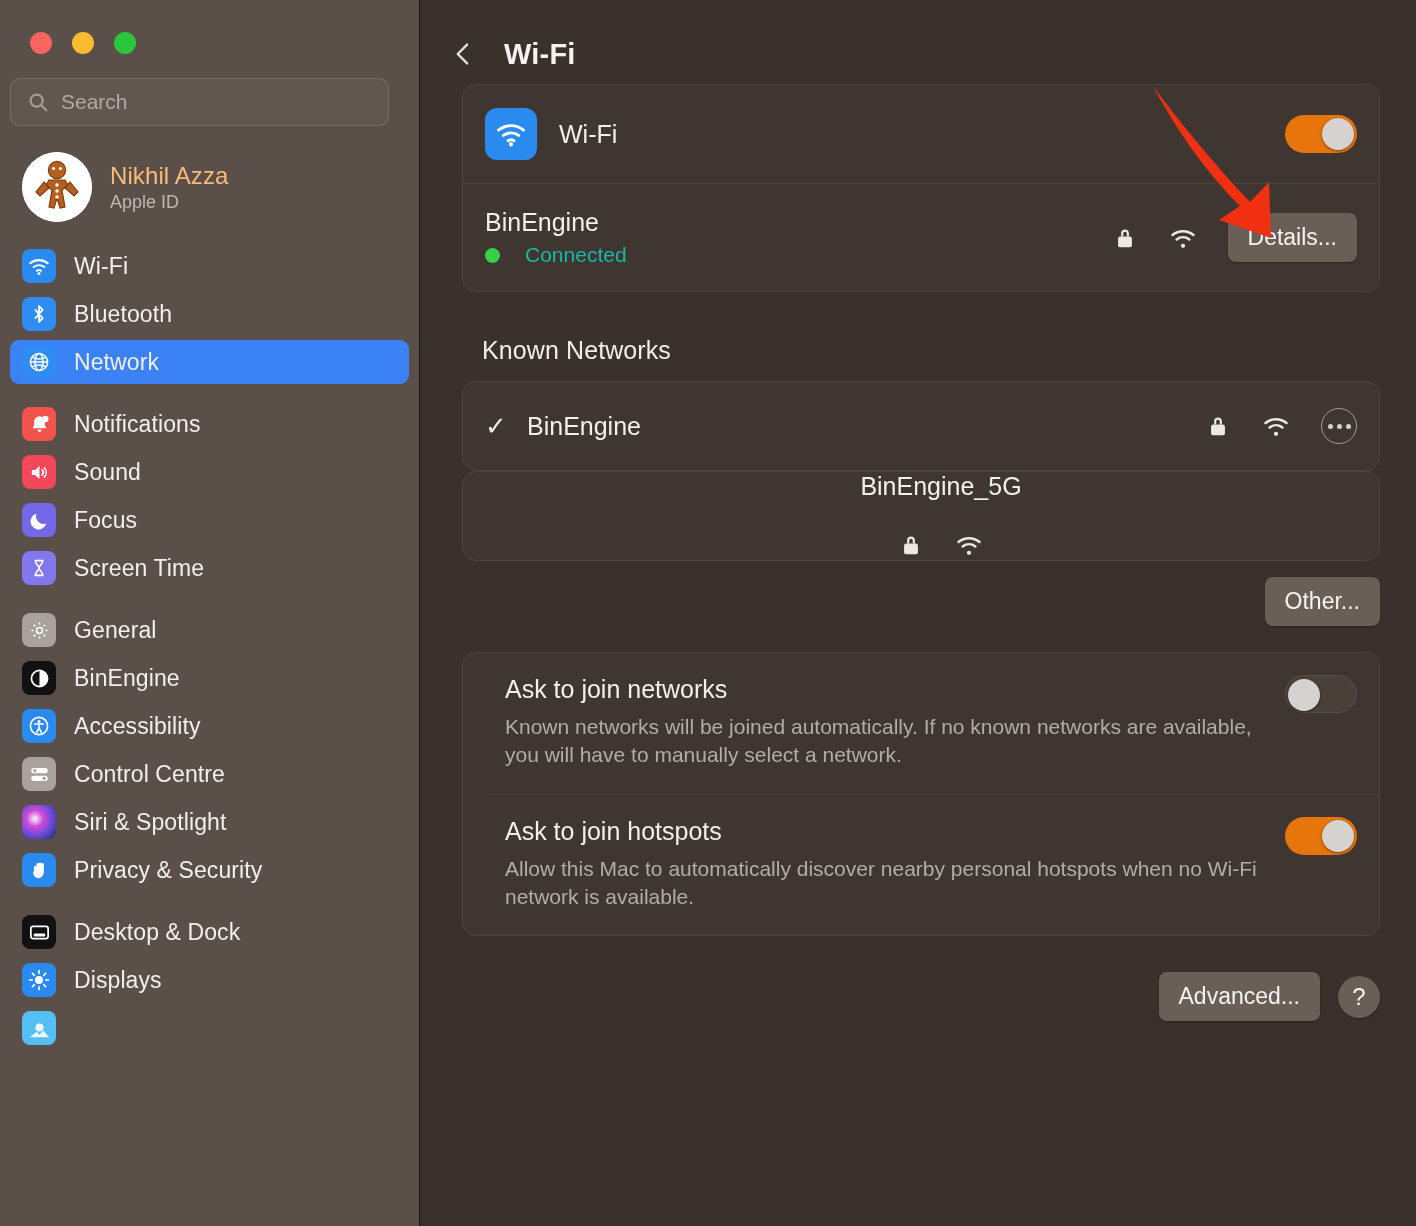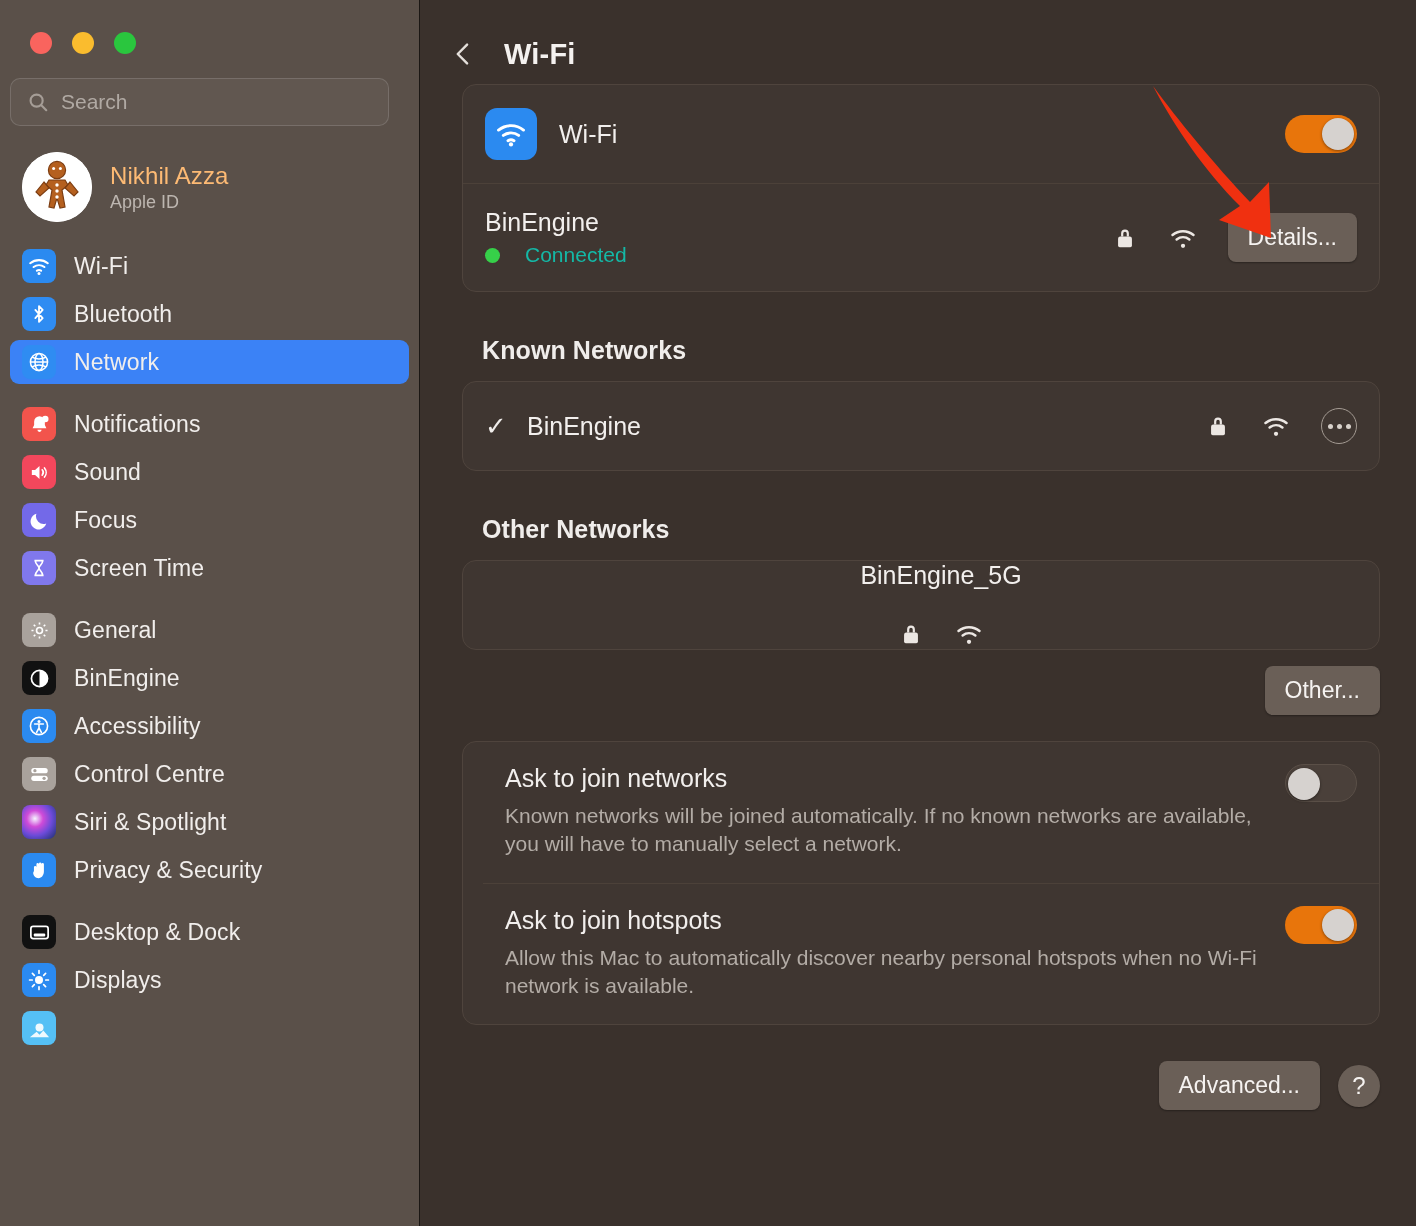--- a/index.html
+++ b/index.html
@@ -125,21 +125,21 @@
   .pill-btn {
     background:#6a5f57; color:#f6f3f1;
     border:none; border-radius:8px;
     font-family:"Liberation Sans", sans-serif;
     font-size:23px; padding:11px 20px;
     box-shadow:0 1px 2px rgba(0,0,0,.35);
     white-space:nowrap;
   }
 
   .section-title {
-    color:#f0edeb; font-size:25px; font-weight:700;
+    color:#f0edeb; font-size:25px; font-weight:400;
     margin:44px 0 16px 20px; letter-spacing:.1px;
   }
   .known-row { min-height:88px; }
   .check { width:30px; color:#f0edeb; font-size:26px; flex:0 0 30px; }
   .known-name { color:#f2efed; font-size:25px; margin-left:12px; }
   .more-circle {
     width:36px; height:36px; border-radius:50%;
     border:1.6px solid #a49b93;
     display:flex; align-items:center; justify-content:center; gap:4px;
   }
@@ -461,21 +461,20 @@
             </span>
             <span class="more-circle">
                 <i></i>
                 <i></i>
                 <i></i>
               </span>
           </div>
         </div>
       </div>
 
-      <div class="section-title">Other Networks</div>
       <div class="card">
         <div class="row other-row">
           <span class="known-name" style="margin-left:0">BinEngine_5G</span>
           <div class="spacer"></div>
           <div class="tail">
             <span class="icon-btn">
               <svg viewBox="0 0 24 24" width="26" height="26" fill="#ece7e3">
                 <rect x="5.6" y="10.6" width="12.8" height="10" rx="2"></rect>
                 <path d="M8.4 10.6V7.8a3.6 3.6 0 0 1 7.2 0v2.8h-2V7.8a1.6 1.6 0 0 0-3.2 0v2.8z"></path>
               </svg>

